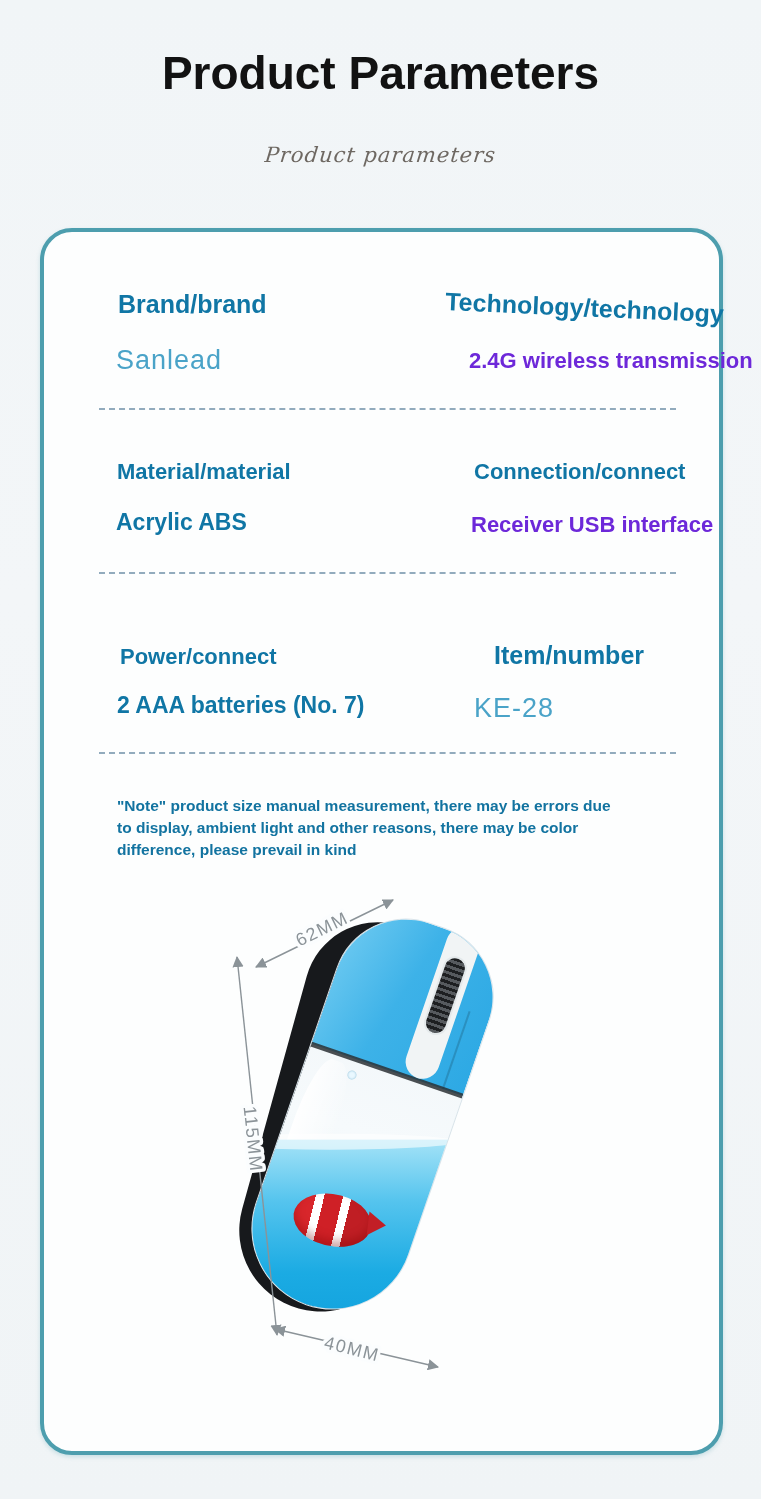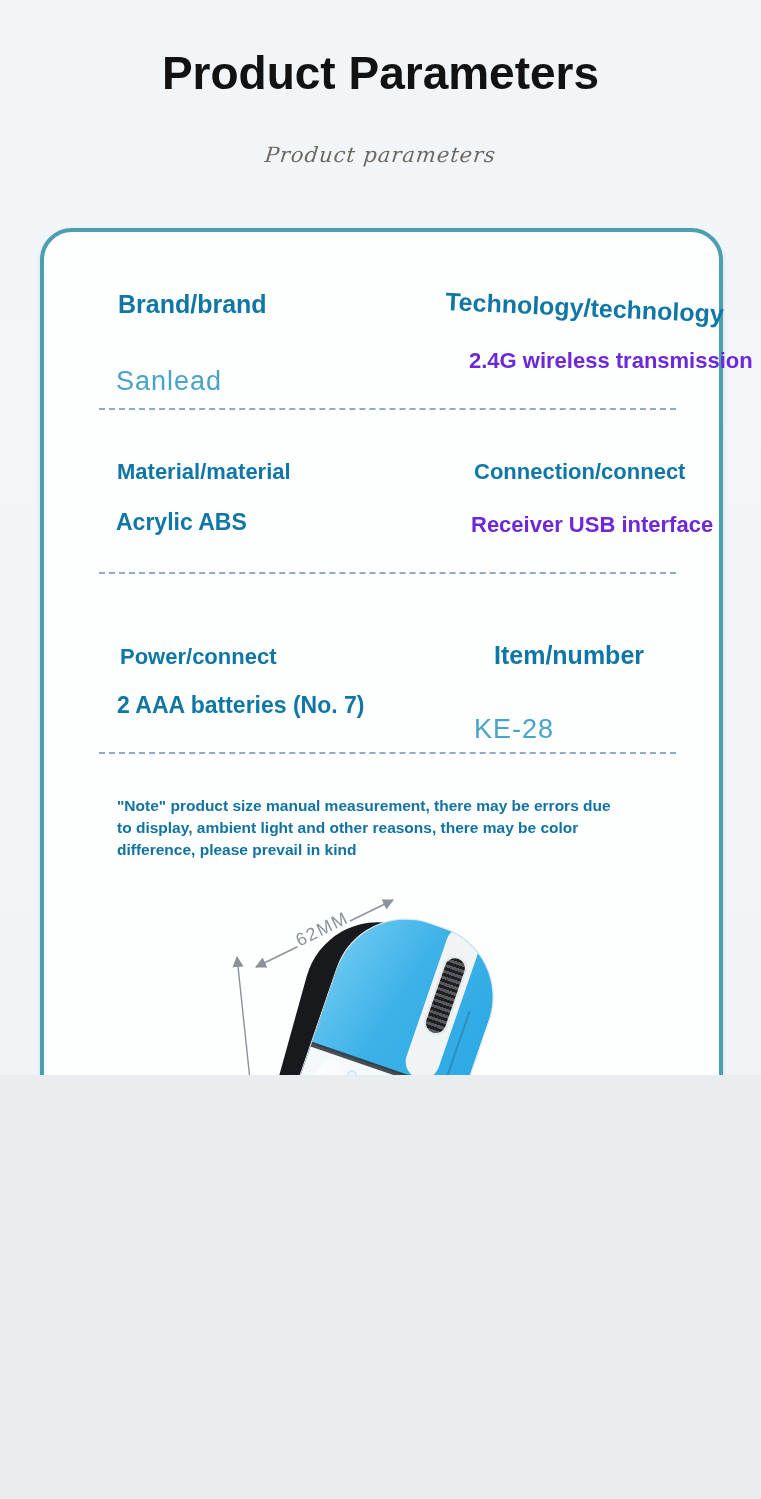--- a/index.html
+++ b/index.html
@@ -1,18 +1,18 @@
 <!DOCTYPE html>
 <html><head>
 <meta charset="utf-8">
 <style>
   * { margin:0; padding:0; box-sizing:border-box; }
   html,body { background:#e9edf0; }
   .page {
-    position:relative; width:761px; height:1075px; margin:0 auto;
+    position:relative; width:761px; height:1499px; margin:0 auto;
     background:linear-gradient(180deg,#f1f5f7 0%,#f3f6f8 40%,#f0f4f6 100%);
     overflow:hidden;
     font-family:"Liberation Sans", sans-serif;
   }
   .title {
     position:absolute; top:46px; left:0; width:100%;
     text-align:center; font-size:46px; font-weight:bold; color:#121212;
     letter-spacing:0px;
   }
   .subtitle {
@@ -25,21 +25,21 @@
     position:absolute; left:40px; top:228px; width:683px; height:1227px;
     background:#fdfefe; border:4px solid #4d9eae; border-radius:32px;
     box-shadow:0 2px 4px rgba(77,158,174,.25);
   }
   .cell { position:absolute; white-space:nowrap; }
   .label   { font-weight:bold; color:#1076a5; font-size:22px; }
   .label-lg{ font-weight:bold; color:#1076a5; font-size:25px; }
   .tilt    { transform:rotate(2.6deg); transform-origin:left top; }
   .val-bold  { font-weight:bold; color:#6d28d9; font-size:22px; }
   .val-bold-lg{ font-weight:bold; color:#1076a5; font-size:23px; }
-  .val-light { font-weight:normal; color:#4aa3c8; font-size:27px; letter-spacing:1px;margin-top:21px; }
+  .val-light { font-weight:normal; color:#4aa3c8; font-size:27px; letter-spacing:1px; }
   .dash {
     position:absolute; left:55px; width:577px; height:0;
     border-top:2px dashed #92abbd;
   }
   .note {
     position:absolute; left:73px; top:563px; width:505px;
     font-size:15.5px; font-weight:bold; color:#1273a0; line-height:1.42;
     white-space:normal;
   }
   

